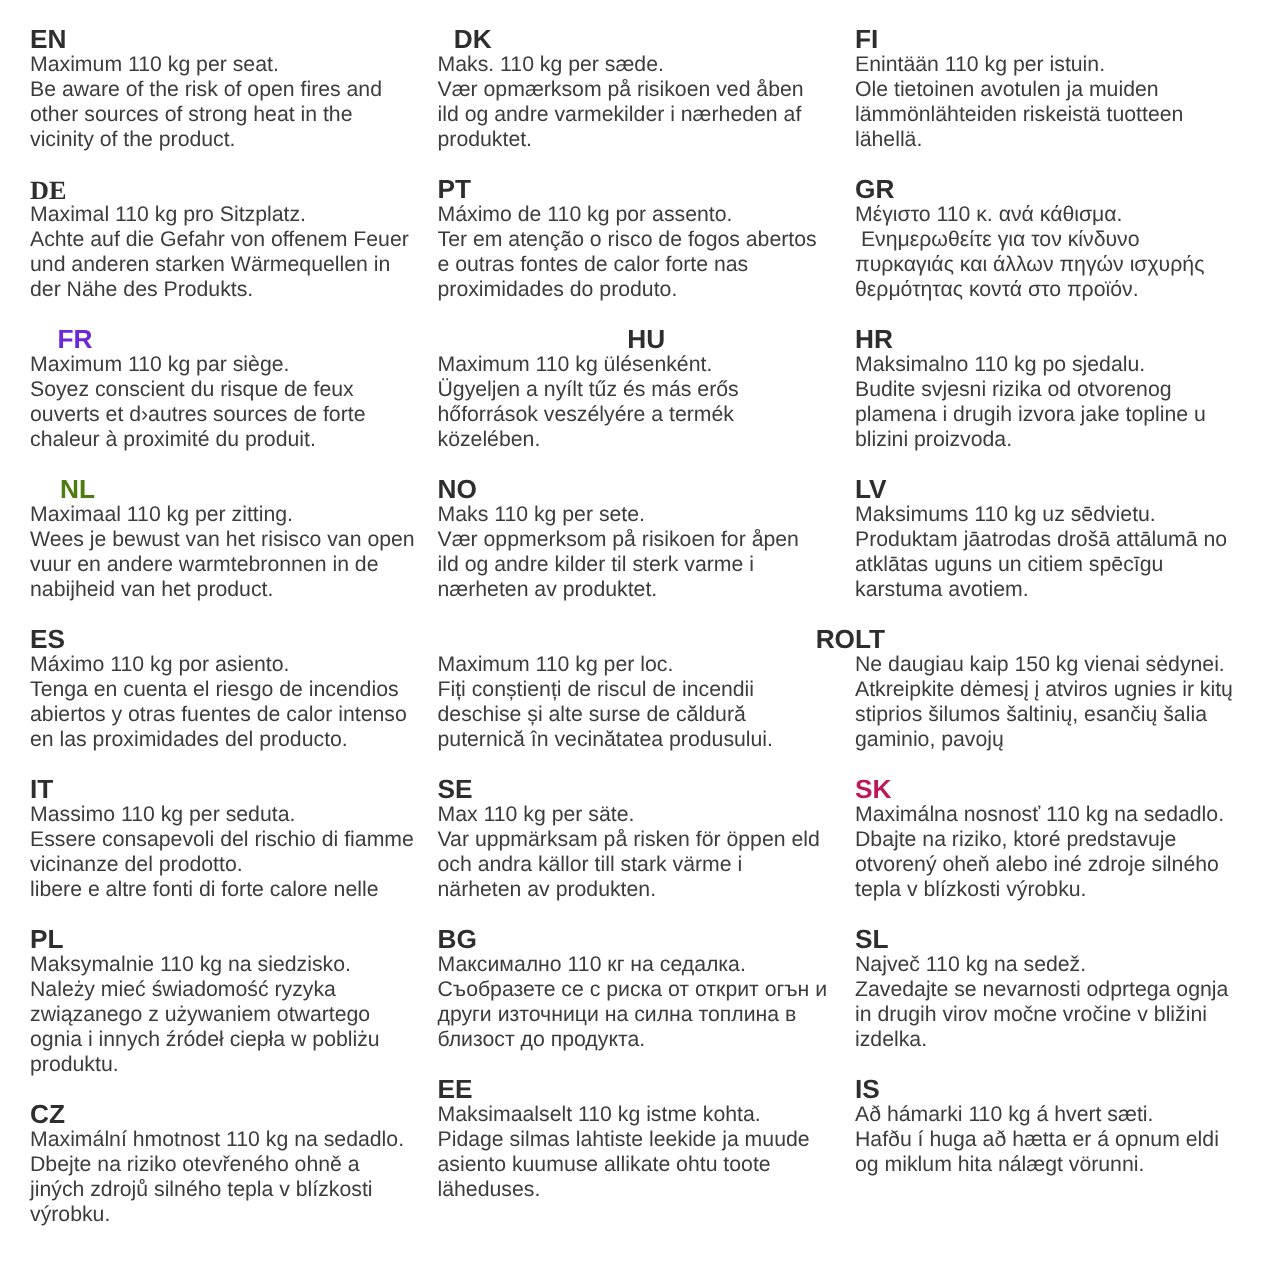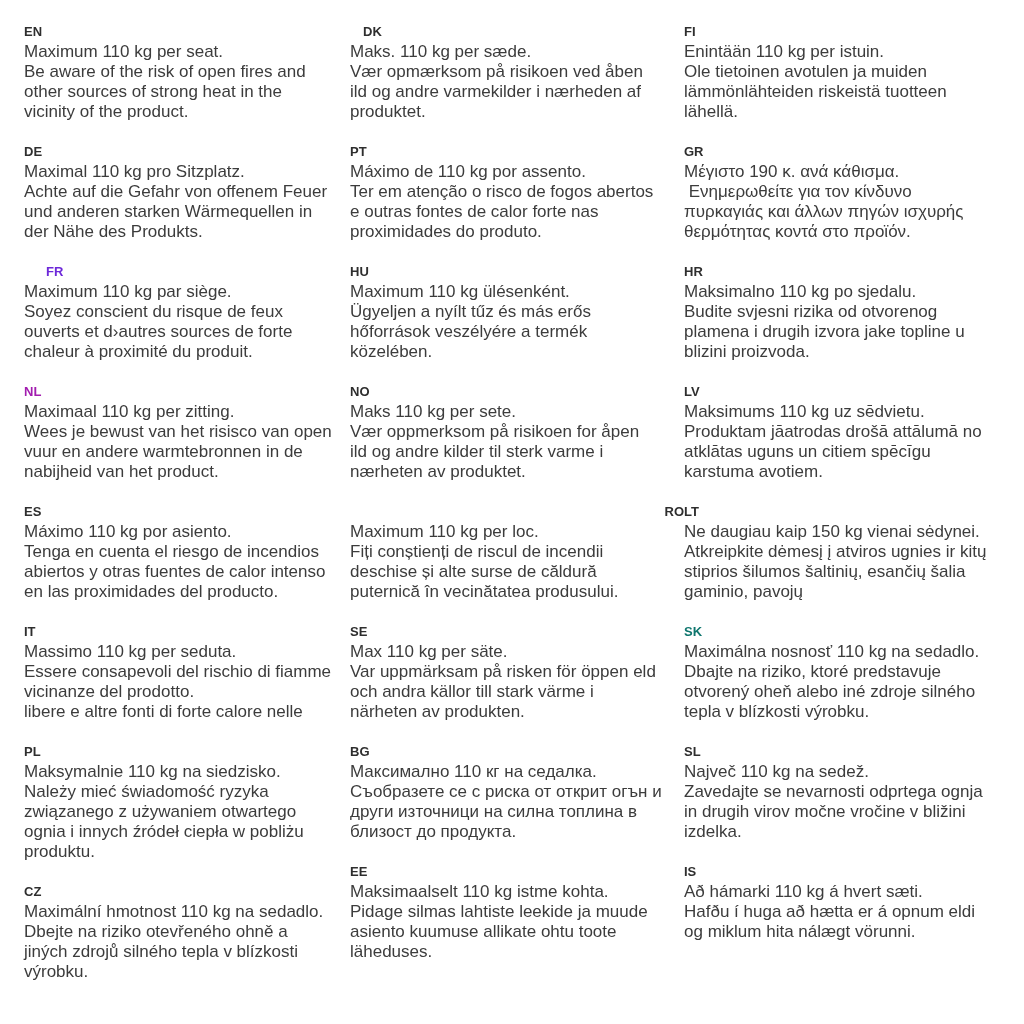--- a/index.html
+++ b/index.html
@@ -24,21 +24,21 @@
     align-items: start;
   }
   .col {
     display: block;
   }
   .block {
     margin: 0 0 20px 0;
   }
   .lang {
     margin: 0;
-    font-size: 13px;
+    font-size: 21px;
     line-height: 20px;
     font-weight: bold;
     color: #2e2e2e;
     white-space: pre;
   }
   .line {
     font-size: 17px;
     line-height: 20px;
     font-weight: normal;
     color: #3c3c3c;
@@ -53,37 +53,37 @@
     <section class="col">
         <article class="block">
     <h3 class="lang" style="color: rgb(46, 46, 46);">EN</h3>
 
   <div class="line">Maximum 110 kg per seat.</div>
           <div class="line">Be aware of the risk of open fires and</div>
           <div class="line">other sources of strong heat in the</div>
           <div class="line">vicinity of the product.</div>
         </article>
         <article class="block">
-    <h3 class="lang" style="color: rgb(46, 46, 46);">DE</h3>
+    <h3 class="lang" style="color: rgb(46, 46, 46); font-family: Liberation Serif, serif;">DE</h3>
 
   <div class="line">Maximal 110 kg pro Sitzplatz.</div>
           <div class="line">Achte auf die Gefahr von offenem Feuer</div>
           <div class="line">und anderen starken Wärmequellen in</div>
           <div class="line">der Nähe des Produkts.</div>
         </article>
         <article class="block">
     <h3 class="lang" style="color: #6d28d9; margin-left: 22px;">FR</h3>
 
   <div class="line">Maximum 110 kg par siège.</div>
           <div class="line">Soyez conscient du risque de feux</div>
           <div class="line">ouverts et d›autres sources de forte</div>
           <div class="line">chaleur à proximité du produit.</div>
         </article>
         <article class="block">
-    <h3 class="lang" style="color: #a21caf;">NL</h3>
+    <h3 class="lang" style="color: #4d7c0f; margin-left: 24px;">NL</h3>
 
   <div class="line">Maximaal 110 kg per zitting.</div>
           <div class="line">Wees je bewust van het risisco van open</div>
           <div class="line">vuur en andere warmtebronnen in de</div>
           <div class="line">nabijheid van het product.</div>
         </article>
         <article class="block">
     <h3 class="lang" style="color: rgb(46, 46, 46);">ES</h3>
 
   <div class="line">Máximo 110 kg por asiento.</div>
@@ -128,21 +128,21 @@
         </article>
         <article class="block">
     <h3 class="lang" style="color: rgb(46, 46, 46);">PT</h3>
 
   <div class="line">Máximo de 110 kg por assento.</div>
           <div class="line">Ter em atenção o risco de fogos abertos</div>
           <div class="line">e outras fontes de calor forte nas</div>
           <div class="line">proximidades do produto.</div>
         </article>
         <article class="block">
-    <h3 class="lang" style="color: rgb(46, 46, 46);">HU</h3>
+    <h3 class="lang" style="color: rgb(46, 46, 46); text-align: center;">HU</h3>
 
   <div class="line">Maximum 110 kg ülésenként.</div>
           <div class="line">Ügyeljen a nyílt tűz és más erős</div>
           <div class="line">hőforrások veszélyére a termék</div>
           <div class="line">közelében.</div>
         </article>
         <article class="block">
     <h3 class="lang" style="color: rgb(46, 46, 46);">NO</h3>
 
   <div class="line">Maks 110 kg per sete.</div>
@@ -188,21 +188,21 @@
     <h3 class="lang" style="color: rgb(46, 46, 46);">FI</h3>
 
   <div class="line">Enintään 110 kg per istuin.</div>
           <div class="line">Ole tietoinen avotulen ja muiden</div>
           <div class="line">lämmönlähteiden riskeistä tuotteen</div>
           <div class="line">lähellä.</div>
         </article>
         <article class="block">
     <h3 class="lang" style="color: rgb(46, 46, 46);">GR</h3>
 
-  <div class="line">Μέγιστο 190 κ. ανά κάθισμα.</div>
+  <div class="line">Μέγιστο 110 κ. ανά κάθισμα.</div>
           <div class="line"> Ενημερωθείτε για τον κίνδυνο</div>
           <div class="line">πυρκαγιάς και άλλων πηγών ισχυρής</div>
           <div class="line">θερμότητας κοντά στο προϊόν.</div>
         </article>
         <article class="block">
     <h3 class="lang" style="color: rgb(46, 46, 46);">HR</h3>
 
   <div class="line">Maksimalno 110 kg po sjedalu.</div>
           <div class="line">Budite svjesni rizika od otvorenog</div>
           <div class="line">plamena i drugih izvora jake topline u</div>
@@ -218,21 +218,21 @@
         </article>
         <article class="block">
     <h3 class="lang" style="color: rgb(46, 46, 46);">LT</h3>
 
   <div class="line">Ne daugiau kaip 150 kg vienai sėdynei.</div>
           <div class="line">Atkreipkite dėmesį į atviros ugnies ir kitų</div>
           <div class="line">stiprios šilumos šaltinių, esančių šalia</div>
           <div class="line">gaminio, pavojų</div>
         </article>
         <article class="block">
-    <h3 class="lang" style="color: #0f766e;">SK</h3>
+    <h3 class="lang" style="color: #be185d;">SK</h3>
 
   <div class="line">Maximálna nosnosť 110 kg na sedadlo.</div>
           <div class="line">Dbajte na riziko, ktoré predstavuje</div>
           <div class="line">otvorený oheň alebo iné zdroje silného</div>
           <div class="line">tepla v blízkosti výrobku.</div>
         </article>
         <article class="block">
     <h3 class="lang" style="color: rgb(46, 46, 46);">SL</h3>
 
   <div class="line">Največ 110 kg na sedež.</div>

